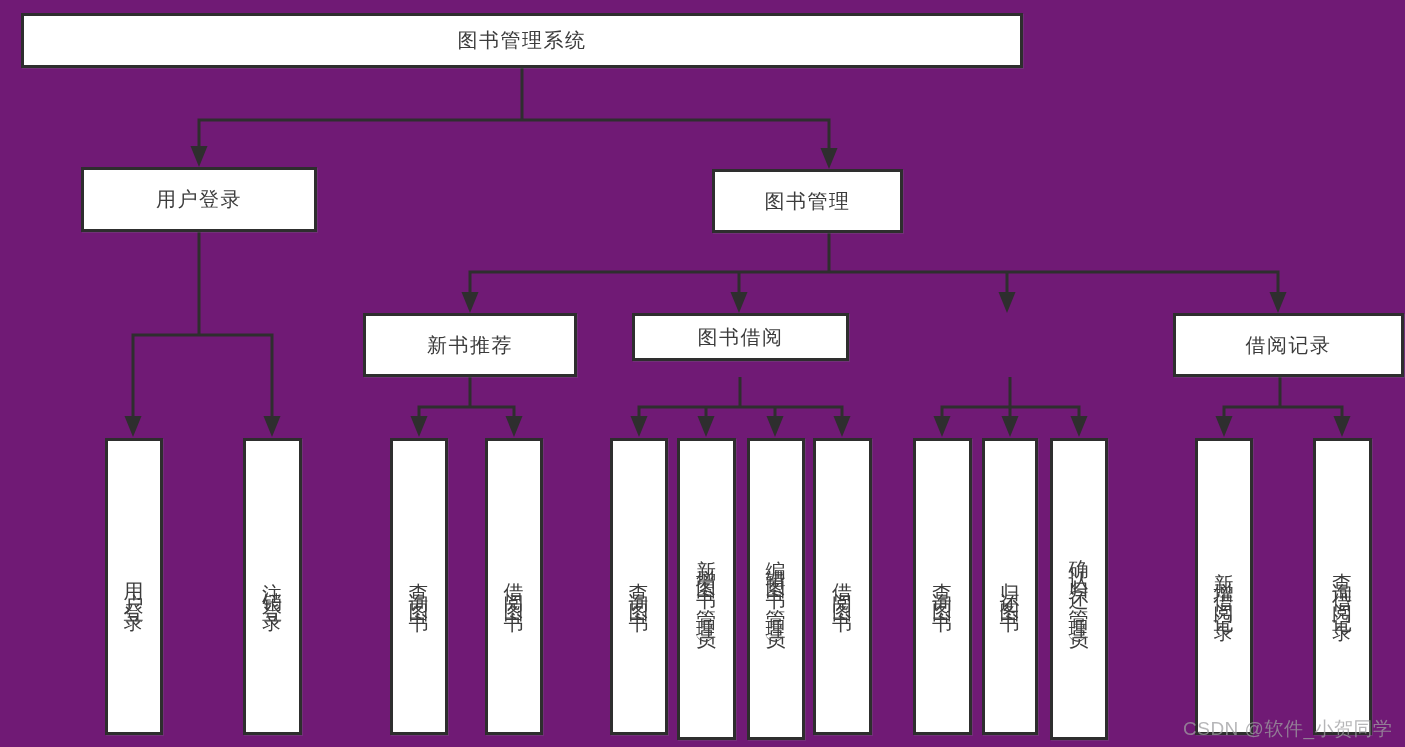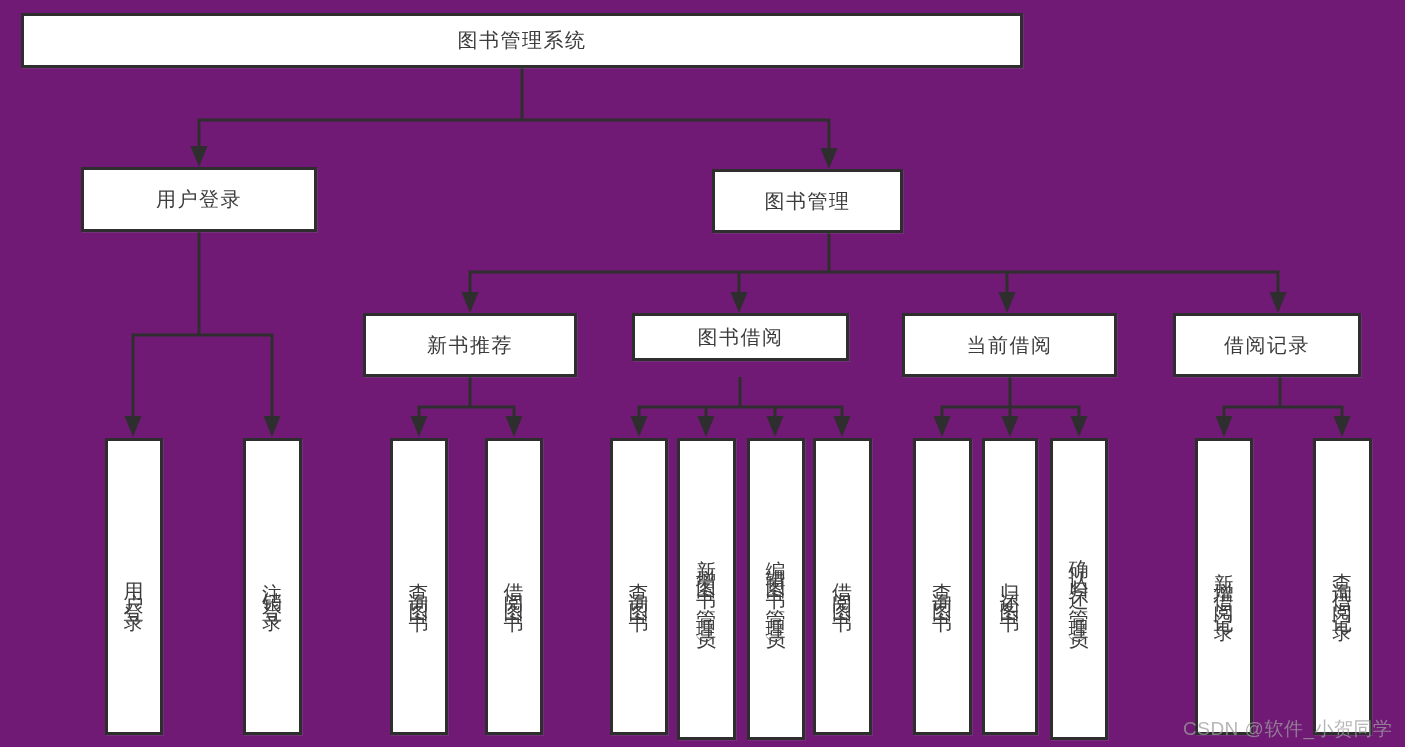--- a/index.html
+++ b/index.html
@@ -103,24 +103,21 @@
   <div class="box" style="left:712px;top:169px;width:191px;height:64px">
     <span class="h-lbl">图书管理</span>
   </div>
 
   <div class="box" style="left:363px;top:313px;width:214px;height:64px">
     <span class="h-lbl">新书推荐</span>
   </div>
   <div class="box" style="left:632px;top:313px;width:217px;height:48px">
     <span class="h-lbl">图书借阅</span>
   </div>
-  <div class="box" style="left:902px;top:313px;width:215px;height:64px">
-    <span class="h-lbl">当前借阅</span>
-  </div>
-  <div class="box" style="left:1173px;top:313px;width:188px;height:64px">
+  <div class="box" style="left:1173px;top:313px;width:231px;height:64px">
     <span class="h-lbl">借阅记录</span>
   </div>
 
   <div class="box" style="left:105px;top:438px;width:58px;height:297px">
     <span class="v-lbl">用户登录</span>
   </div>
   <div class="box" style="left:243px;top:438px;width:59px;height:297px">
     <span class="v-lbl">注销登录</span>
   </div>
 

